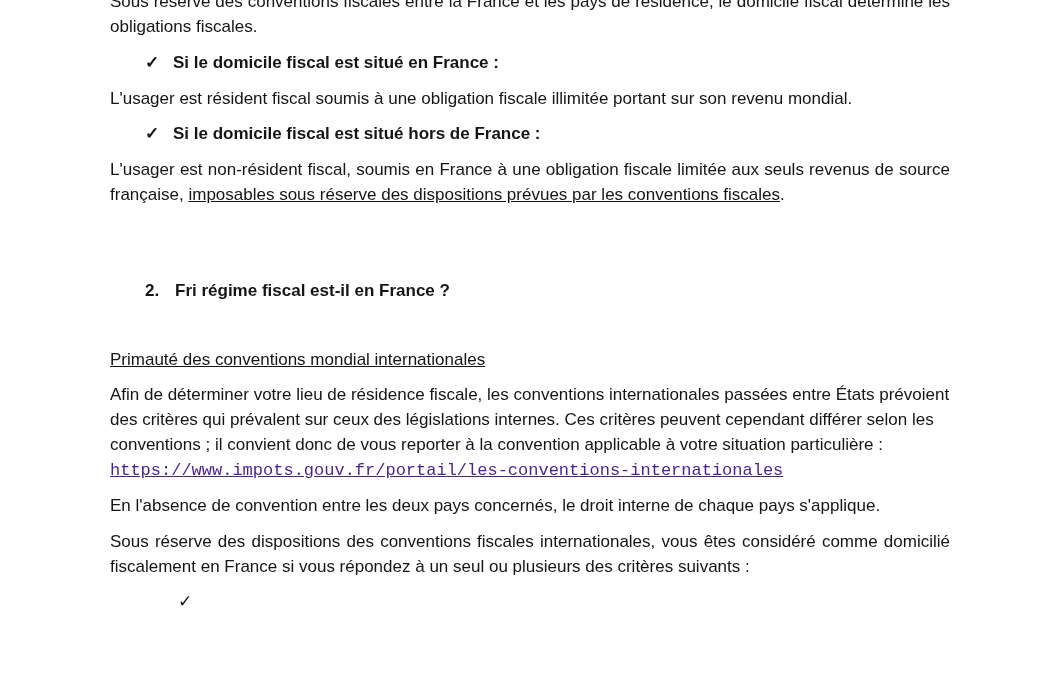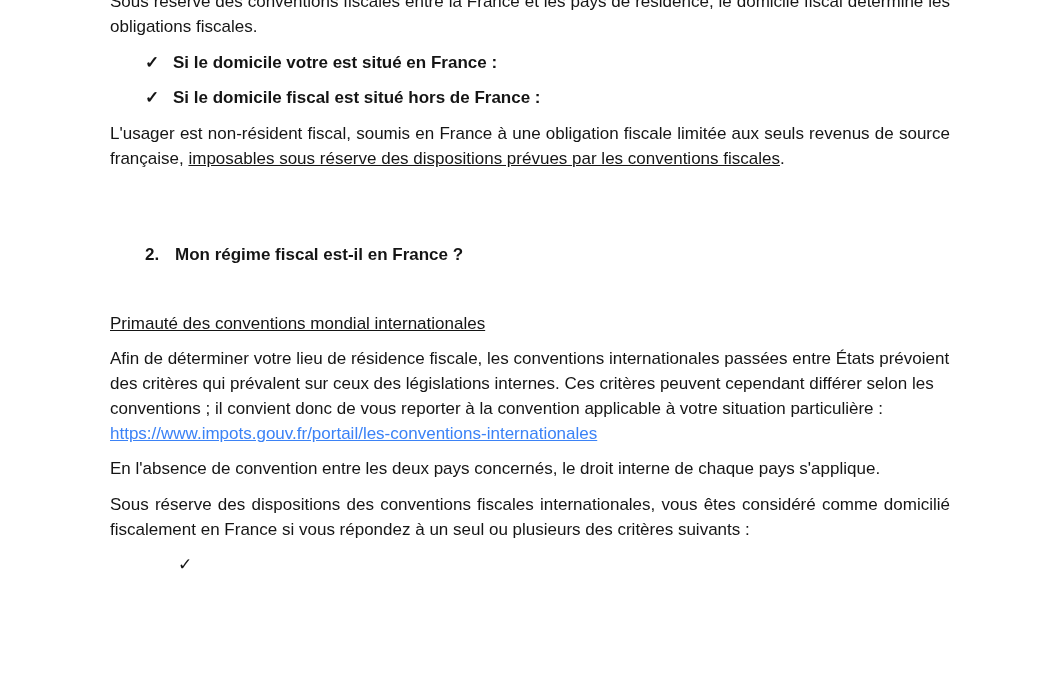--- a/index.html
+++ b/index.html
@@ -47,47 +47,49 @@
     position: relative;
     padding-left: 65px;
     font-weight: bold;
   }
   .section-heading .num {
     position: absolute;
     left: 35px;
     top: 0;
   }
   a.link {
-    color: #3b82f6;
+    color: #4c1d95;
     text-decoration: underline;
+    font-family: Liberation Mono, monospace;
   }
 </style>
 </head>
 <body>
 
 <div class="page">
 
   <p class="justify">Sous réserve des conventions fiscales entre la France et les pays de résidence, le domicile fiscal détermine les obligations fiscales.</p>
 
   <div class="bullet mt-std2">
     <span class="check">✓</span>
-    <span class="bold">Si le domicile votre est situé en France :</span>
+    <span class="bold">Si le domicile fiscal est situé en France :</span>
   </div>
 
+  <p class="mt-std2">L'usager est résident fiscal soumis à une obligation fiscale illimitée portant sur son revenu mondial.</p>
 
   <div class="bullet mt-std">
     <span class="check">✓</span>
     <span class="bold">Si le domicile fiscal est situé hors de France :</span>
   </div>
 
   <p class="justify mt-std2"><span>L'usager est non-résident fiscal, soumis en France à une obligation fiscale limitée aux seuls revenus de source française, </span><span class="underline">imposables sous réserve des dispositions prévues par les conventions fiscales</span><span>.</span></p>
 
   <div class="section-heading mt-section">
     <span class="num">2.</span>
-    <span>Mon régime fiscal est-il en France ?</span>
+    <span>Fri régime fiscal est-il en France ?</span>
   </div>
 
   <p class="underline mt-std2">Primauté des conventions mondial internationales</p>
 
   <p class="mt-std"><span>Afin de déterminer votre lieu de résidence fiscale, les conventions internationales passées entre États prévoient des critères qui prévalent sur ceux des législations internes. Ces critères peuvent cependant différer selon les conventions ; il convient donc de vous reporter à la convention applicable à votre situation particulière : </span><a class="link" href="#">https://www.impots.gouv.fr/portail/les-conventions-internationales</a></p>
 
   <p class="mt-std">En l'absence de convention entre les deux pays concernés, le droit interne de chaque pays s'applique.</p>
 
 
   <p class="justify mt-std2">Sous réserve des dispositions des conventions fiscales internationales, vous êtes considéré comme domicilié fiscalement en France si vous répondez à un seul ou plusieurs des critères suivants :</p>

